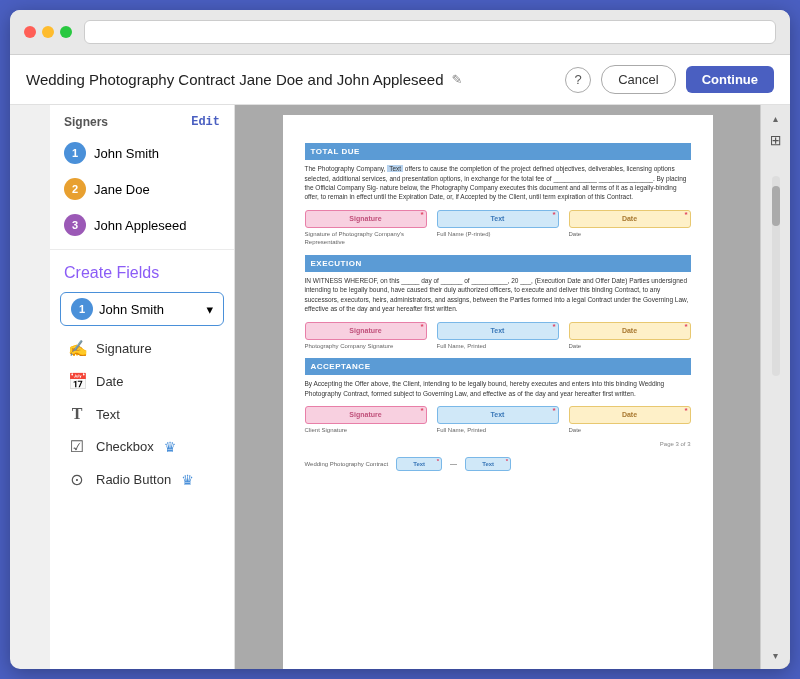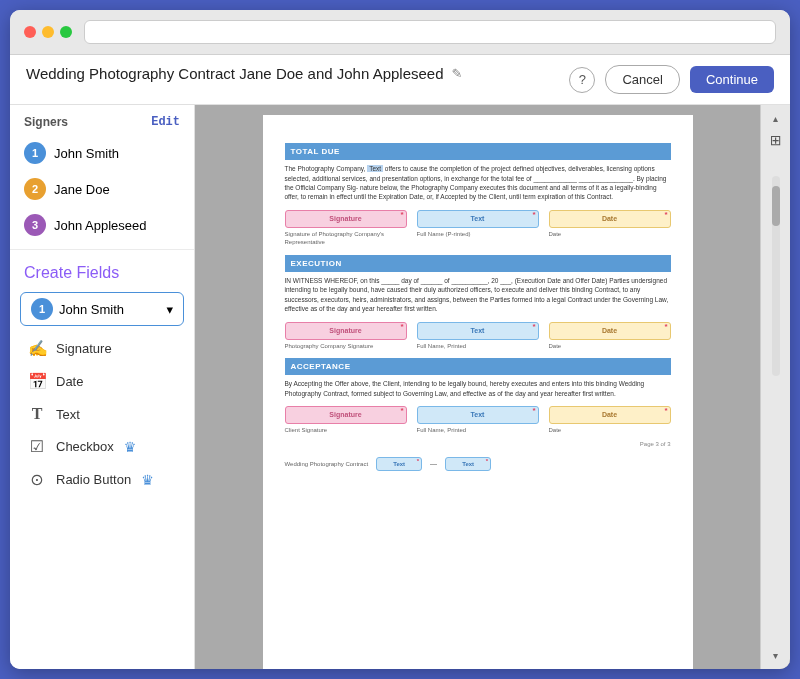--- a/index.html
+++ b/index.html
@@ -42,21 +42,21 @@
       flex: 1;
       background: white;
       border-radius: 6px;
       height: 24px;
       border: 1px solid #ccc;
     }
     .header {
       background: white;
       padding: 10px 16px;
       display: flex;
-      align-items: flex-start;
+      align-items: center;
       justify-content: space-between;
       border-bottom: 1px solid #e0e0e0;
     }
     .header-left {
       display: flex;
       align-items: center;
       gap: 8px;
       font-size: 15px;
       font-weight: 500;
       color: #222;
@@ -88,27 +88,28 @@
       cursor: pointer;
       color: #333;
     }
     .continue-btn {
       padding: 6px 16px;
       background: #4a5fc1;
       color: white;
       border: none;
       border-radius: 6px;
       font-size: 13px;
-      font-weight: 400;
+      font-weight: 700;
       cursor: pointer;
     }
     .main-area {
       display: flex;
       flex: 1;
       overflow: hidden;
+      margin-left: 40px;
     }
     .sidebar {
       width: 185px;
       background: white;
       border-right: 1px solid #e0e0e0;
       overflow-y: auto;
       flex-shrink: 0;
     }
     .sidebar-section-header {
       display: flex;

